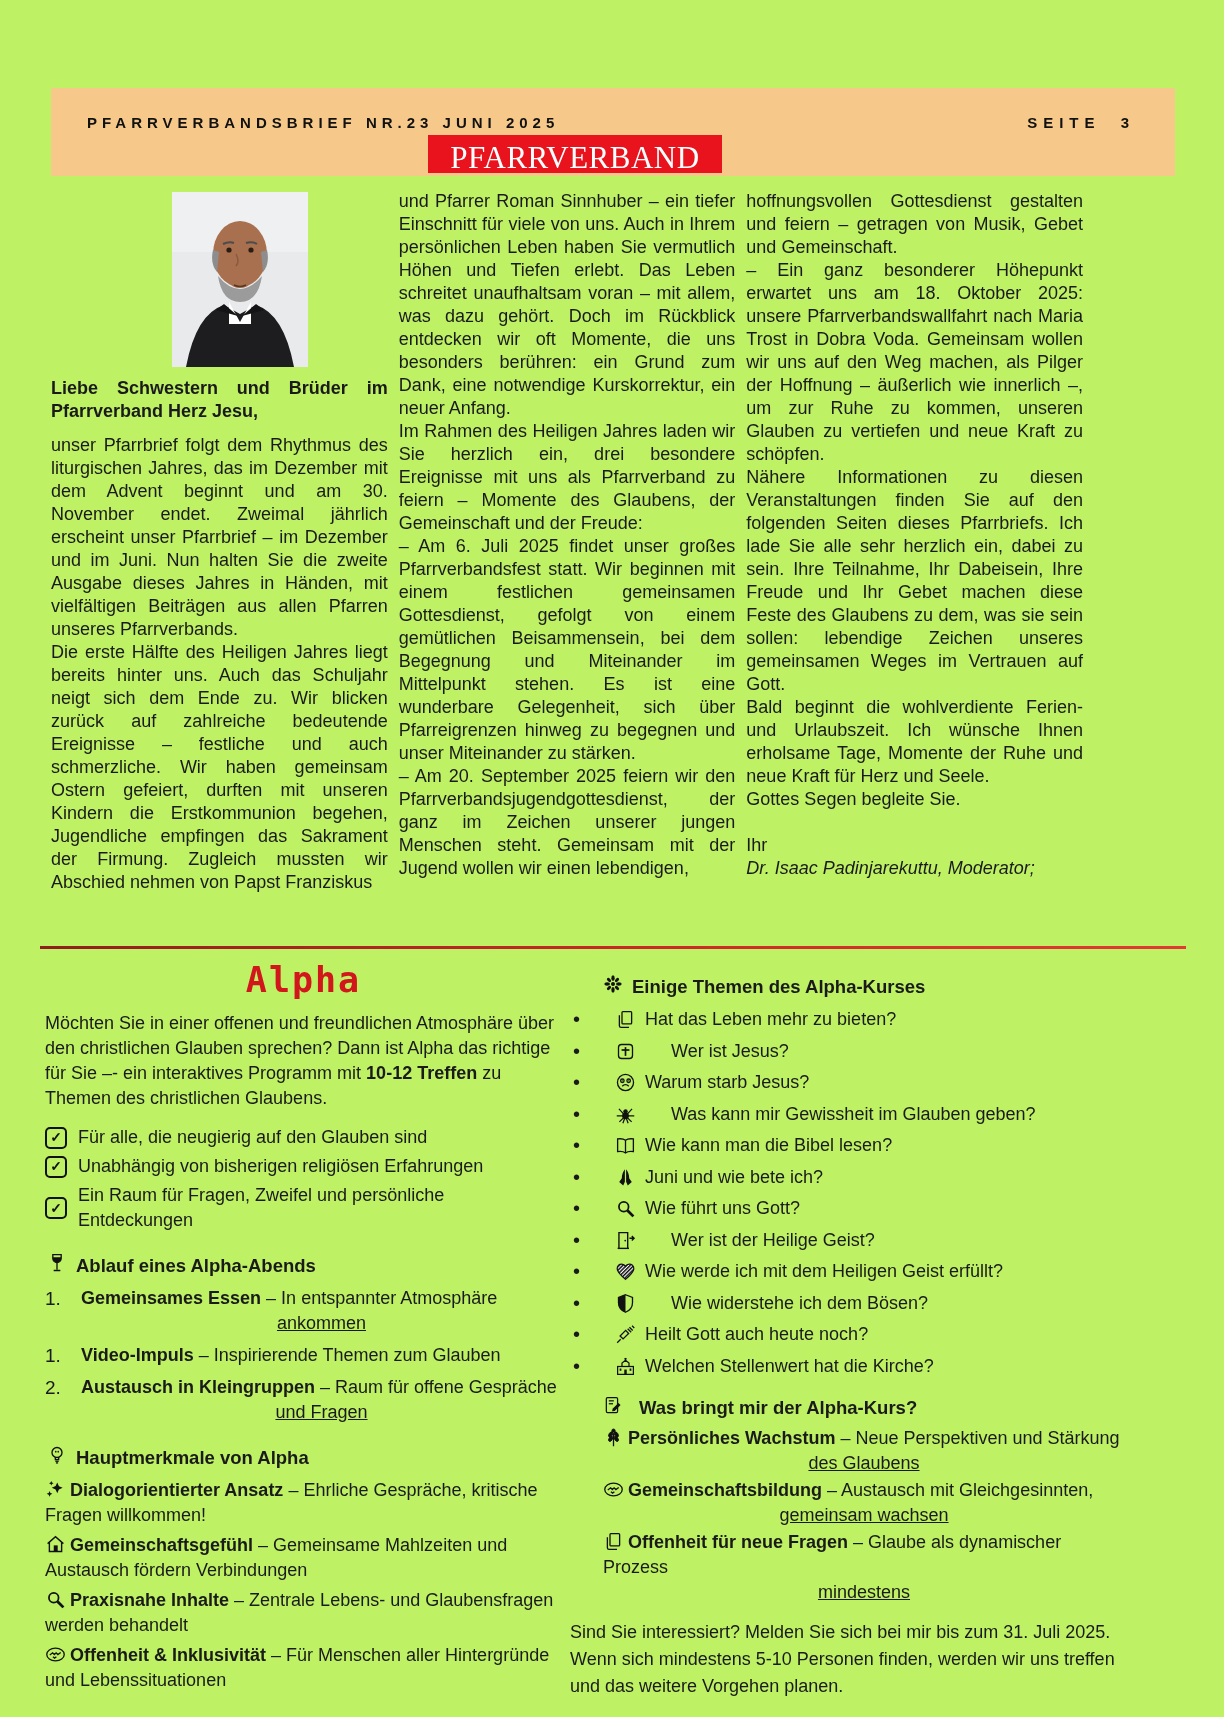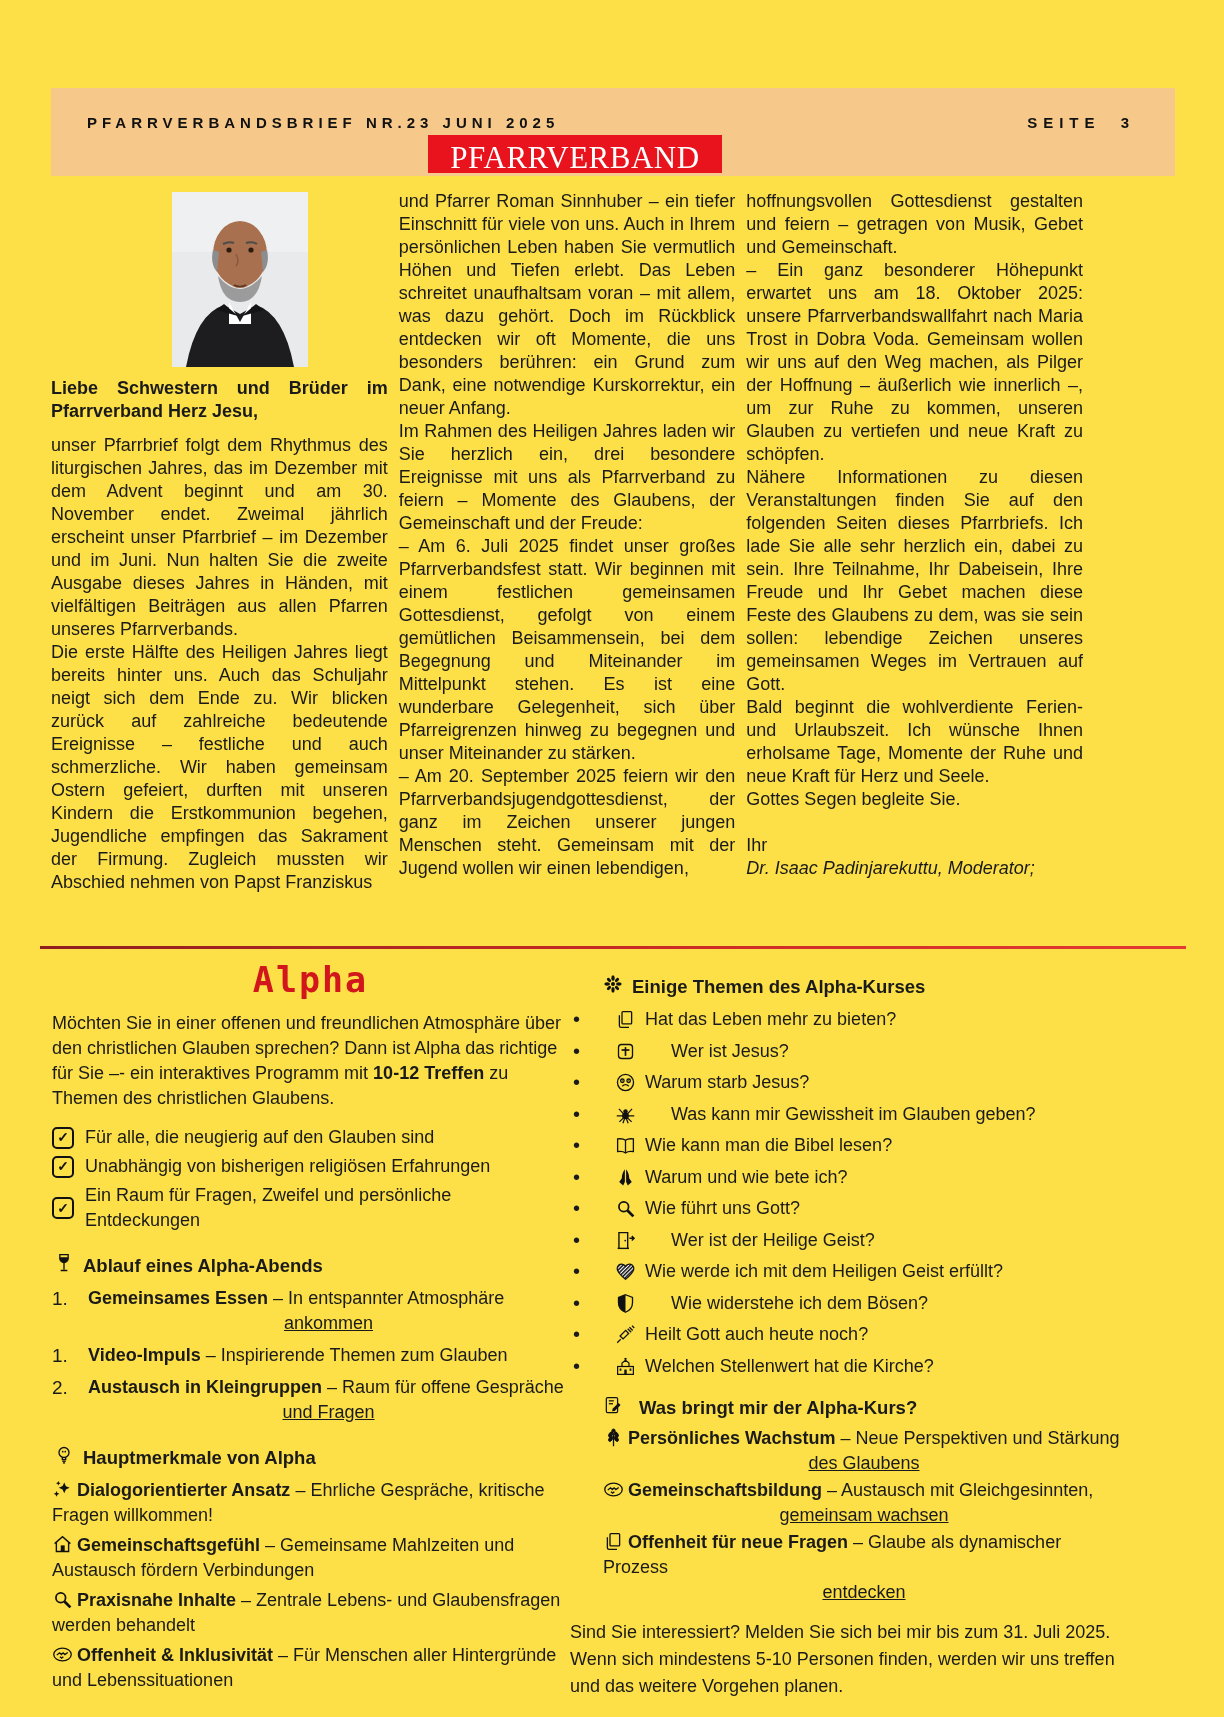--- a/index.html
+++ b/index.html
@@ -1,16 +1,16 @@
 <!DOCTYPE html>
 <html lang="de"><head>
 <meta charset="utf-8">
 <style>
   html,body{margin:0;padding:0;background:#ffffff;}
-  #page{position:relative;width:1224px;height:1717px;background:#fde047;overflow:hidden;
+  #page{position:relative;width:1224px;height:1717px;background:#bef264;overflow:hidden;
         font-family:"Liberation Sans",sans-serif;color:#1a1a1a;}
 
   
   .header-bar{position:absolute;left:51px;top:88px;width:1124px;height:88px;background:#f6c98b;}
   .header-left{position:absolute;left:36px;top:26px;font-size:15px;font-weight:bold;
                letter-spacing:5px;color:#111;}
   .header-right{position:absolute;right:40px;top:26px;font-size:15px;font-weight:bold;
                 letter-spacing:6px;word-spacing:10px;color:#111;}
   .banner{position:absolute;left:428px;top:135px;width:294px;height:38px;background:#e8131d;
           color:#fff;font-family:"Liberation Serif",serif;font-size:31px;text-align:center;
@@ -23,21 +23,21 @@
   .photo{width:136px;height:175px;margin:2px 0 10px 121px;display:block;}
   .greeting{font-weight:bold;margin:0 0 11px 0 !important;}
   .sig-block{margin-top:23px !important;}
   .sig-name{font-style:italic;white-space:nowrap;}
 
   
   .divider{position:absolute;left:40px;top:946px;width:1146px;height:3px;
            background:linear-gradient(90deg,#8e1f1f,#cc2a26 55%,#e23b33);}
 
   
-  .alpha-left{position:absolute;left:52px;top:958px;width:517px;font-size:18px;line-height:25px;}
+  .alpha-left{position:absolute;left:45px;top:958px;width:517px;font-size:18px;line-height:25px;}
   .alpha-title{color:#d2171c;font-family:"DejaVu Sans Mono","Liberation Mono",monospace;
                font-weight:bold;font-size:35px;text-align:center;margin:10px 0 18px 0;letter-spacing:2px;}
   .alpha-intro{margin:0;}
   .checklist{margin-top:14px;}
   .chk-item{display:flex;align-items:center;gap:11px;margin:4px 0;}
   .chk-box{flex:0 0 auto;width:18px;height:18px;border:2.4px solid #111;border-radius:5px;
            display:flex;align-items:center;justify-content:center;font-size:14px;font-weight:bold;color:#111;}
   .sec-head{display:flex;align-items:flex-start;gap:9px;font-weight:bold;font-size:18.5px;margin:20px 0 8px 2px;}
   .nitem{display:flex;margin:7px 0 0 0;}
   .nnum{flex:0 0 36px;font-size:19px;}
@@ -280,21 +280,21 @@
     </div>
     <div class="titem">
       <span class="bullet">•</span>
         <span class="tspace"></span>
       <span class="ticon">
           <svg viewBox="0 0 24 24" fill="#111">
             <path d="M11.3 2.5C9 5.5 7.8 9 7.8 12.8l-3 4.2 4.6 4.2 1.9-4.4V4.6z"></path>
             <path d="M12.7 2.5c2.3 3 3.5 6.5 3.5 10.3l3 4.2-4.6 4.2-1.9-4.4V4.6z"></path>
           </svg>
         </span>
-      <span class="ttext">Warum und wie bete ich?</span>
+      <span class="ttext">Juni und wie bete ich?</span>
     </div>
     <div class="titem">
       <span class="bullet">•</span>
         <span class="tspace"></span>
       <span class="ticon">
           <svg viewBox="0 0 24 24" fill="none" stroke="#111">
             <circle cx="10" cy="10" r="5.5" stroke-width="2"></circle>
             <line x1="14.3" y1="14.3" x2="21" y2="21" stroke-width="3.2"></line>
           </svg>
         </span>
@@ -395,21 +395,21 @@
         <path d="M5.5 12.5l3.2-2.4 2 2 2-2 2 2 3.3-2.4"></path>
         <path d="M9 14.5l2 1.6 2-1.6"></path>
       </svg><b>Gemeinschaftsbildung</b><span> – Austausch mit Gleichgesinnten,</span>
       <div class="cont">gemeinsam wachsen</div>
     </div>
     <div class="nutzen-item">
       <svg class="ic-inline" viewBox="0 0 24 24" fill="none" stroke="#111" stroke-width="1.5">
         <rect x="8" y="3" width="11" height="14" rx="1"></rect>
         <path d="M5 7v12a2 2 0 0 0 2 2h9"></path>
       </svg><b>Offenheit für neue Fragen</b><span> – Glaube als dynamischer Prozess</span>
-      <div class="cont">entdecken</div>
+      <div class="cont">mindestens</div>
     </div>
 
     <p class="interest">Sind Sie interessiert? Melden Sie sich bei mir bis zum 31. Juli 2025. Wenn sich mindestens 5-10 Personen finden, werden wir uns treffen und das weitere Vorgehen planen.</p>
 
     <div class="contact">
       <div>Dr. Isaac Padinjarekuttu, 0676 826635114</div>
 
     </div>
   </div>
 

